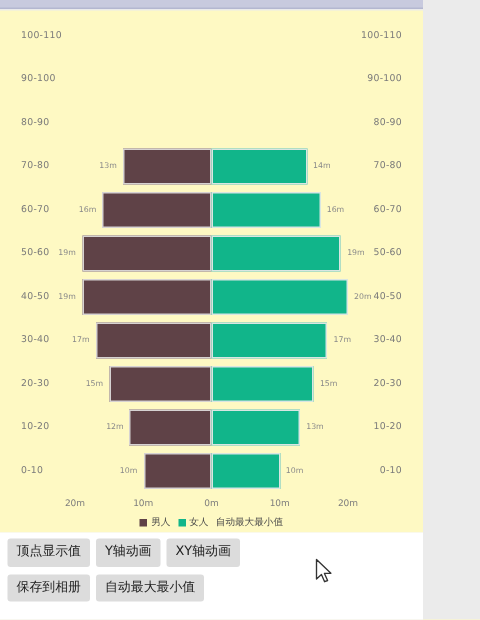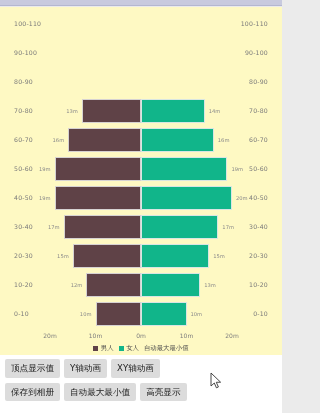--- a/index.html
+++ b/index.html
@@ -307,21 +307,20 @@
 
   <div class="buttonbar">
     <div class="btn-row" id="btn-row-1">
         <button class="btn">顶点显示值</button>
         <button class="btn">Y轴动画</button>
         <button class="btn">XY轴动画</button>
       </div>
     <div class="btn-row" id="btn-row-2">
         <button class="btn">保存到相册</button>
         <button class="btn">自动最大最小值</button>
-        <button class="btn">高亮显示</button>
       </div>
   </div>
 
   <svg class="cursor" viewBox="0 0 12 18">
     <path d="M1 1 L1 14 L4.3 11 L6.4 15.8 L8.4 15 L6.3 10.3 L10.6 10.2 Z" fill="#ffffff" stroke="#333333" stroke-width="0.9" stroke-linejoin="round"></path>
   </svg>
 
 </div>
 
 </body></html>

